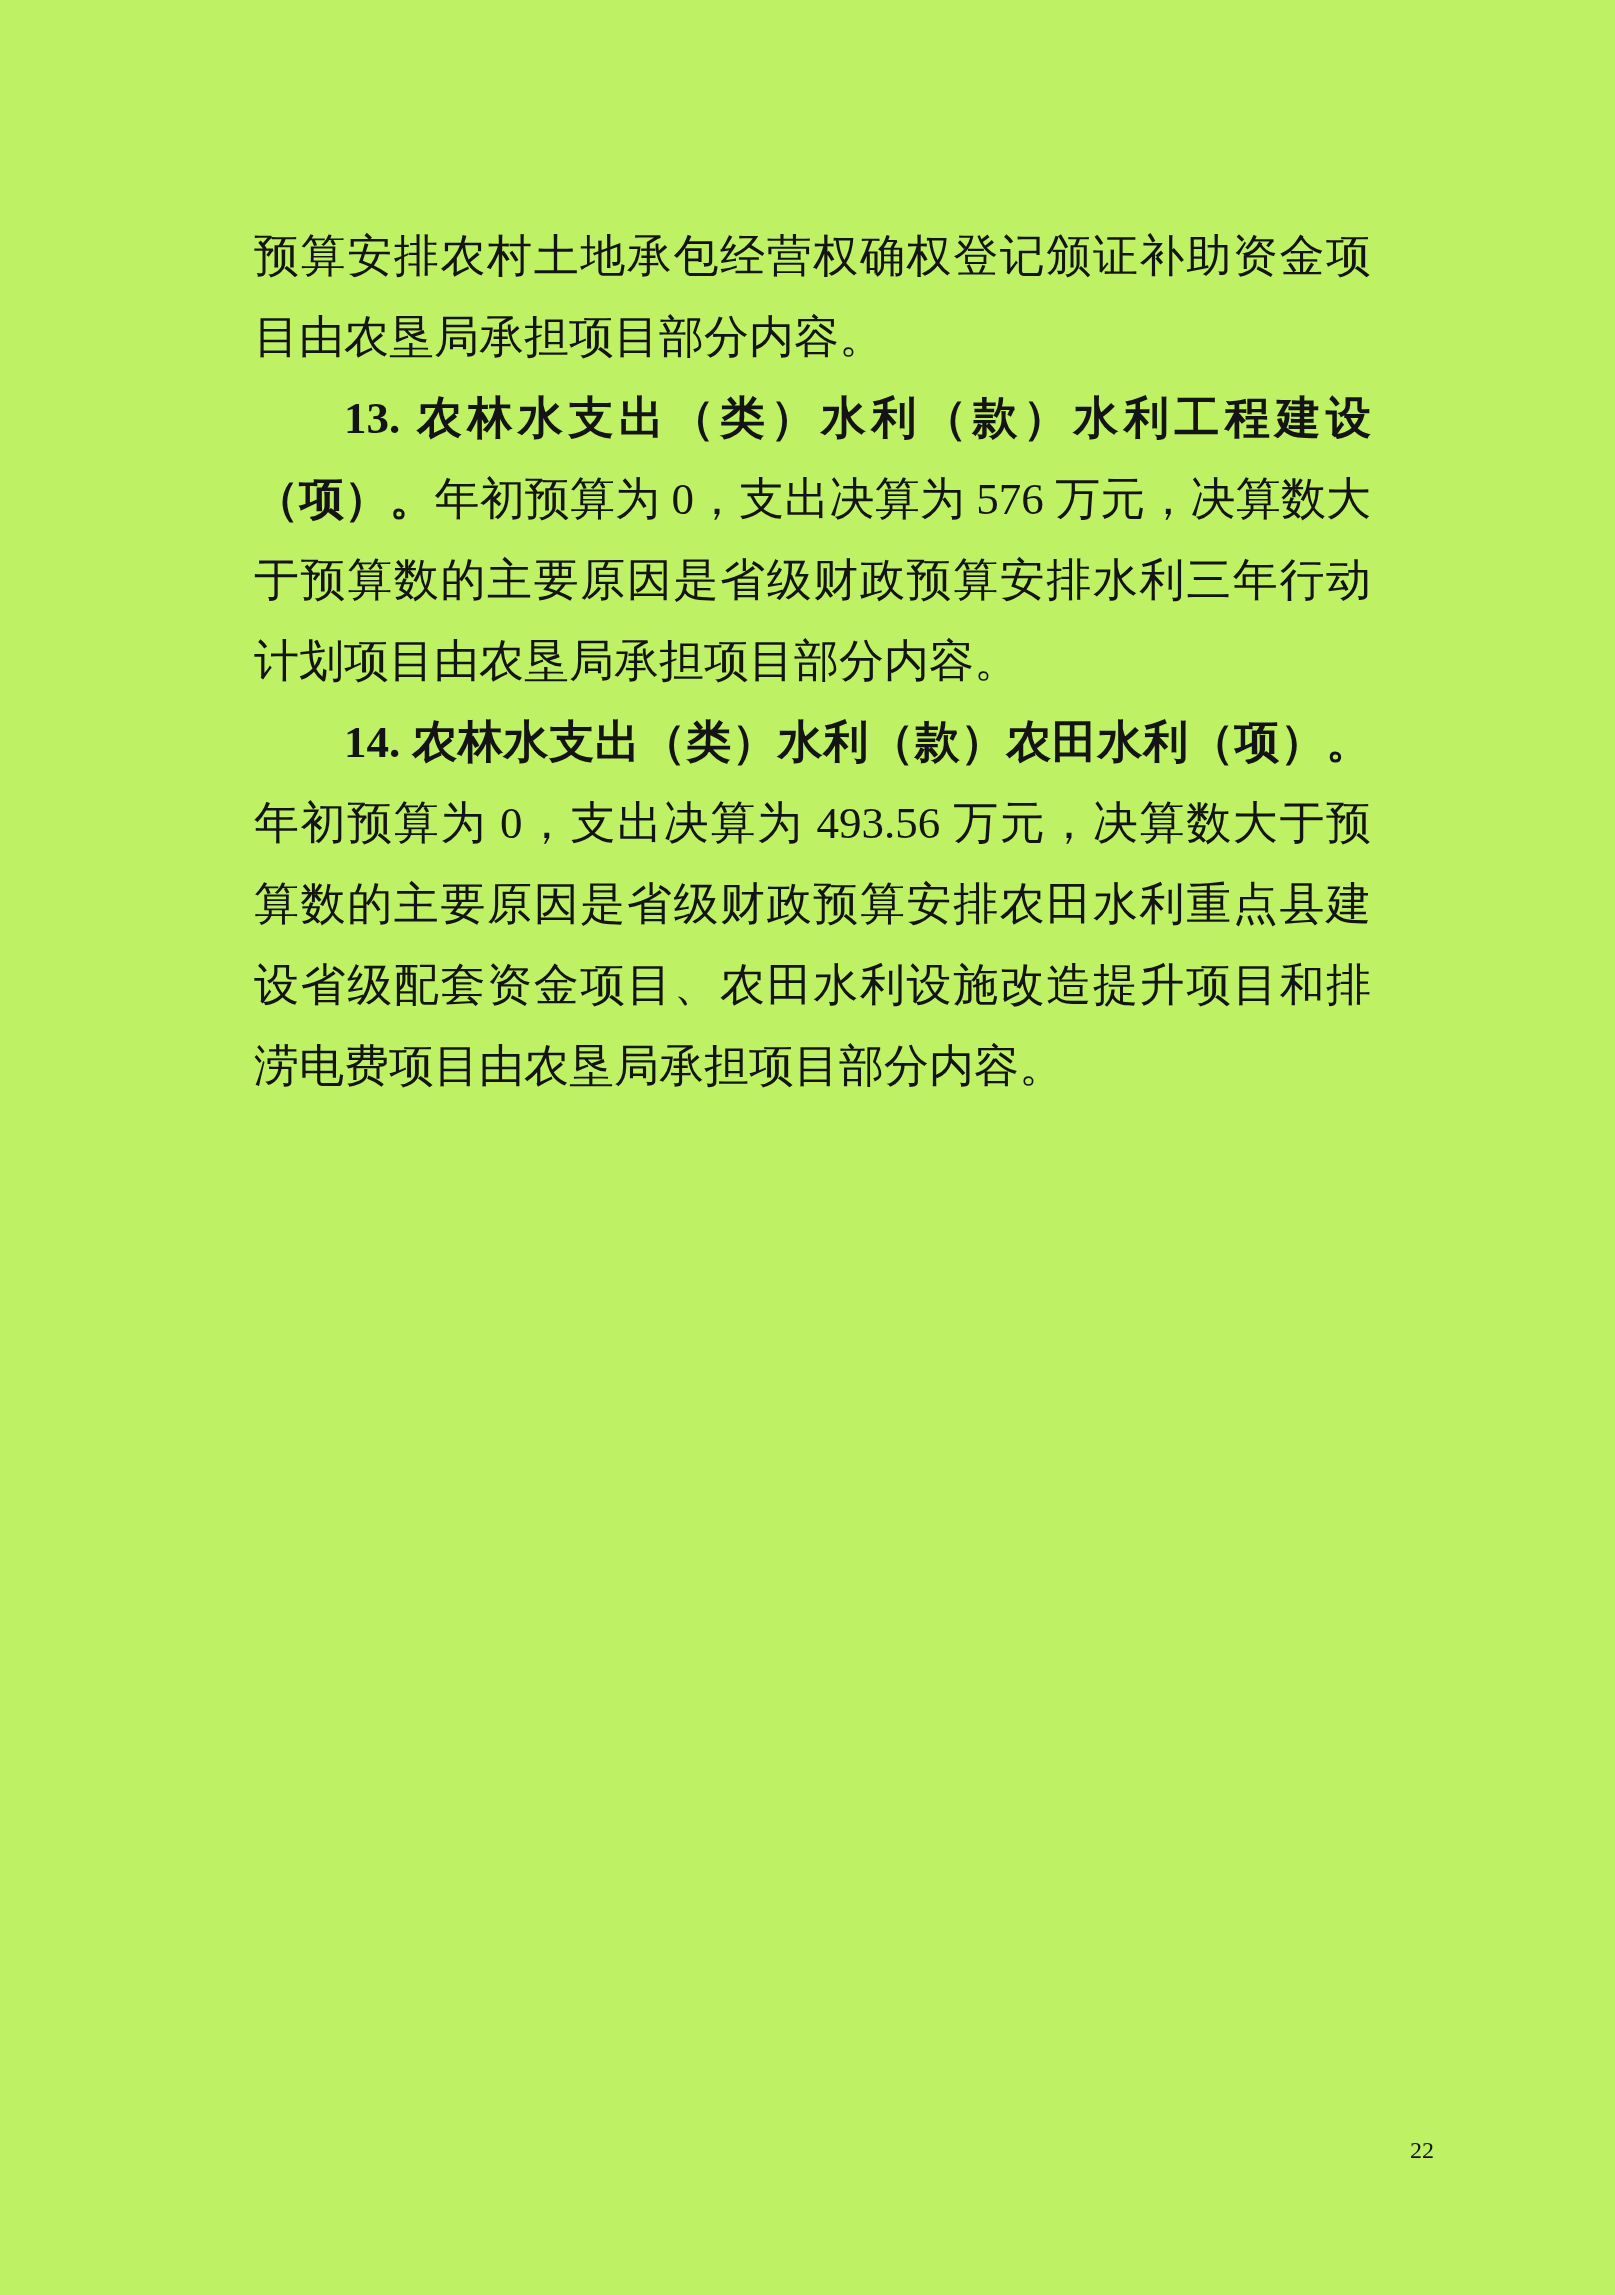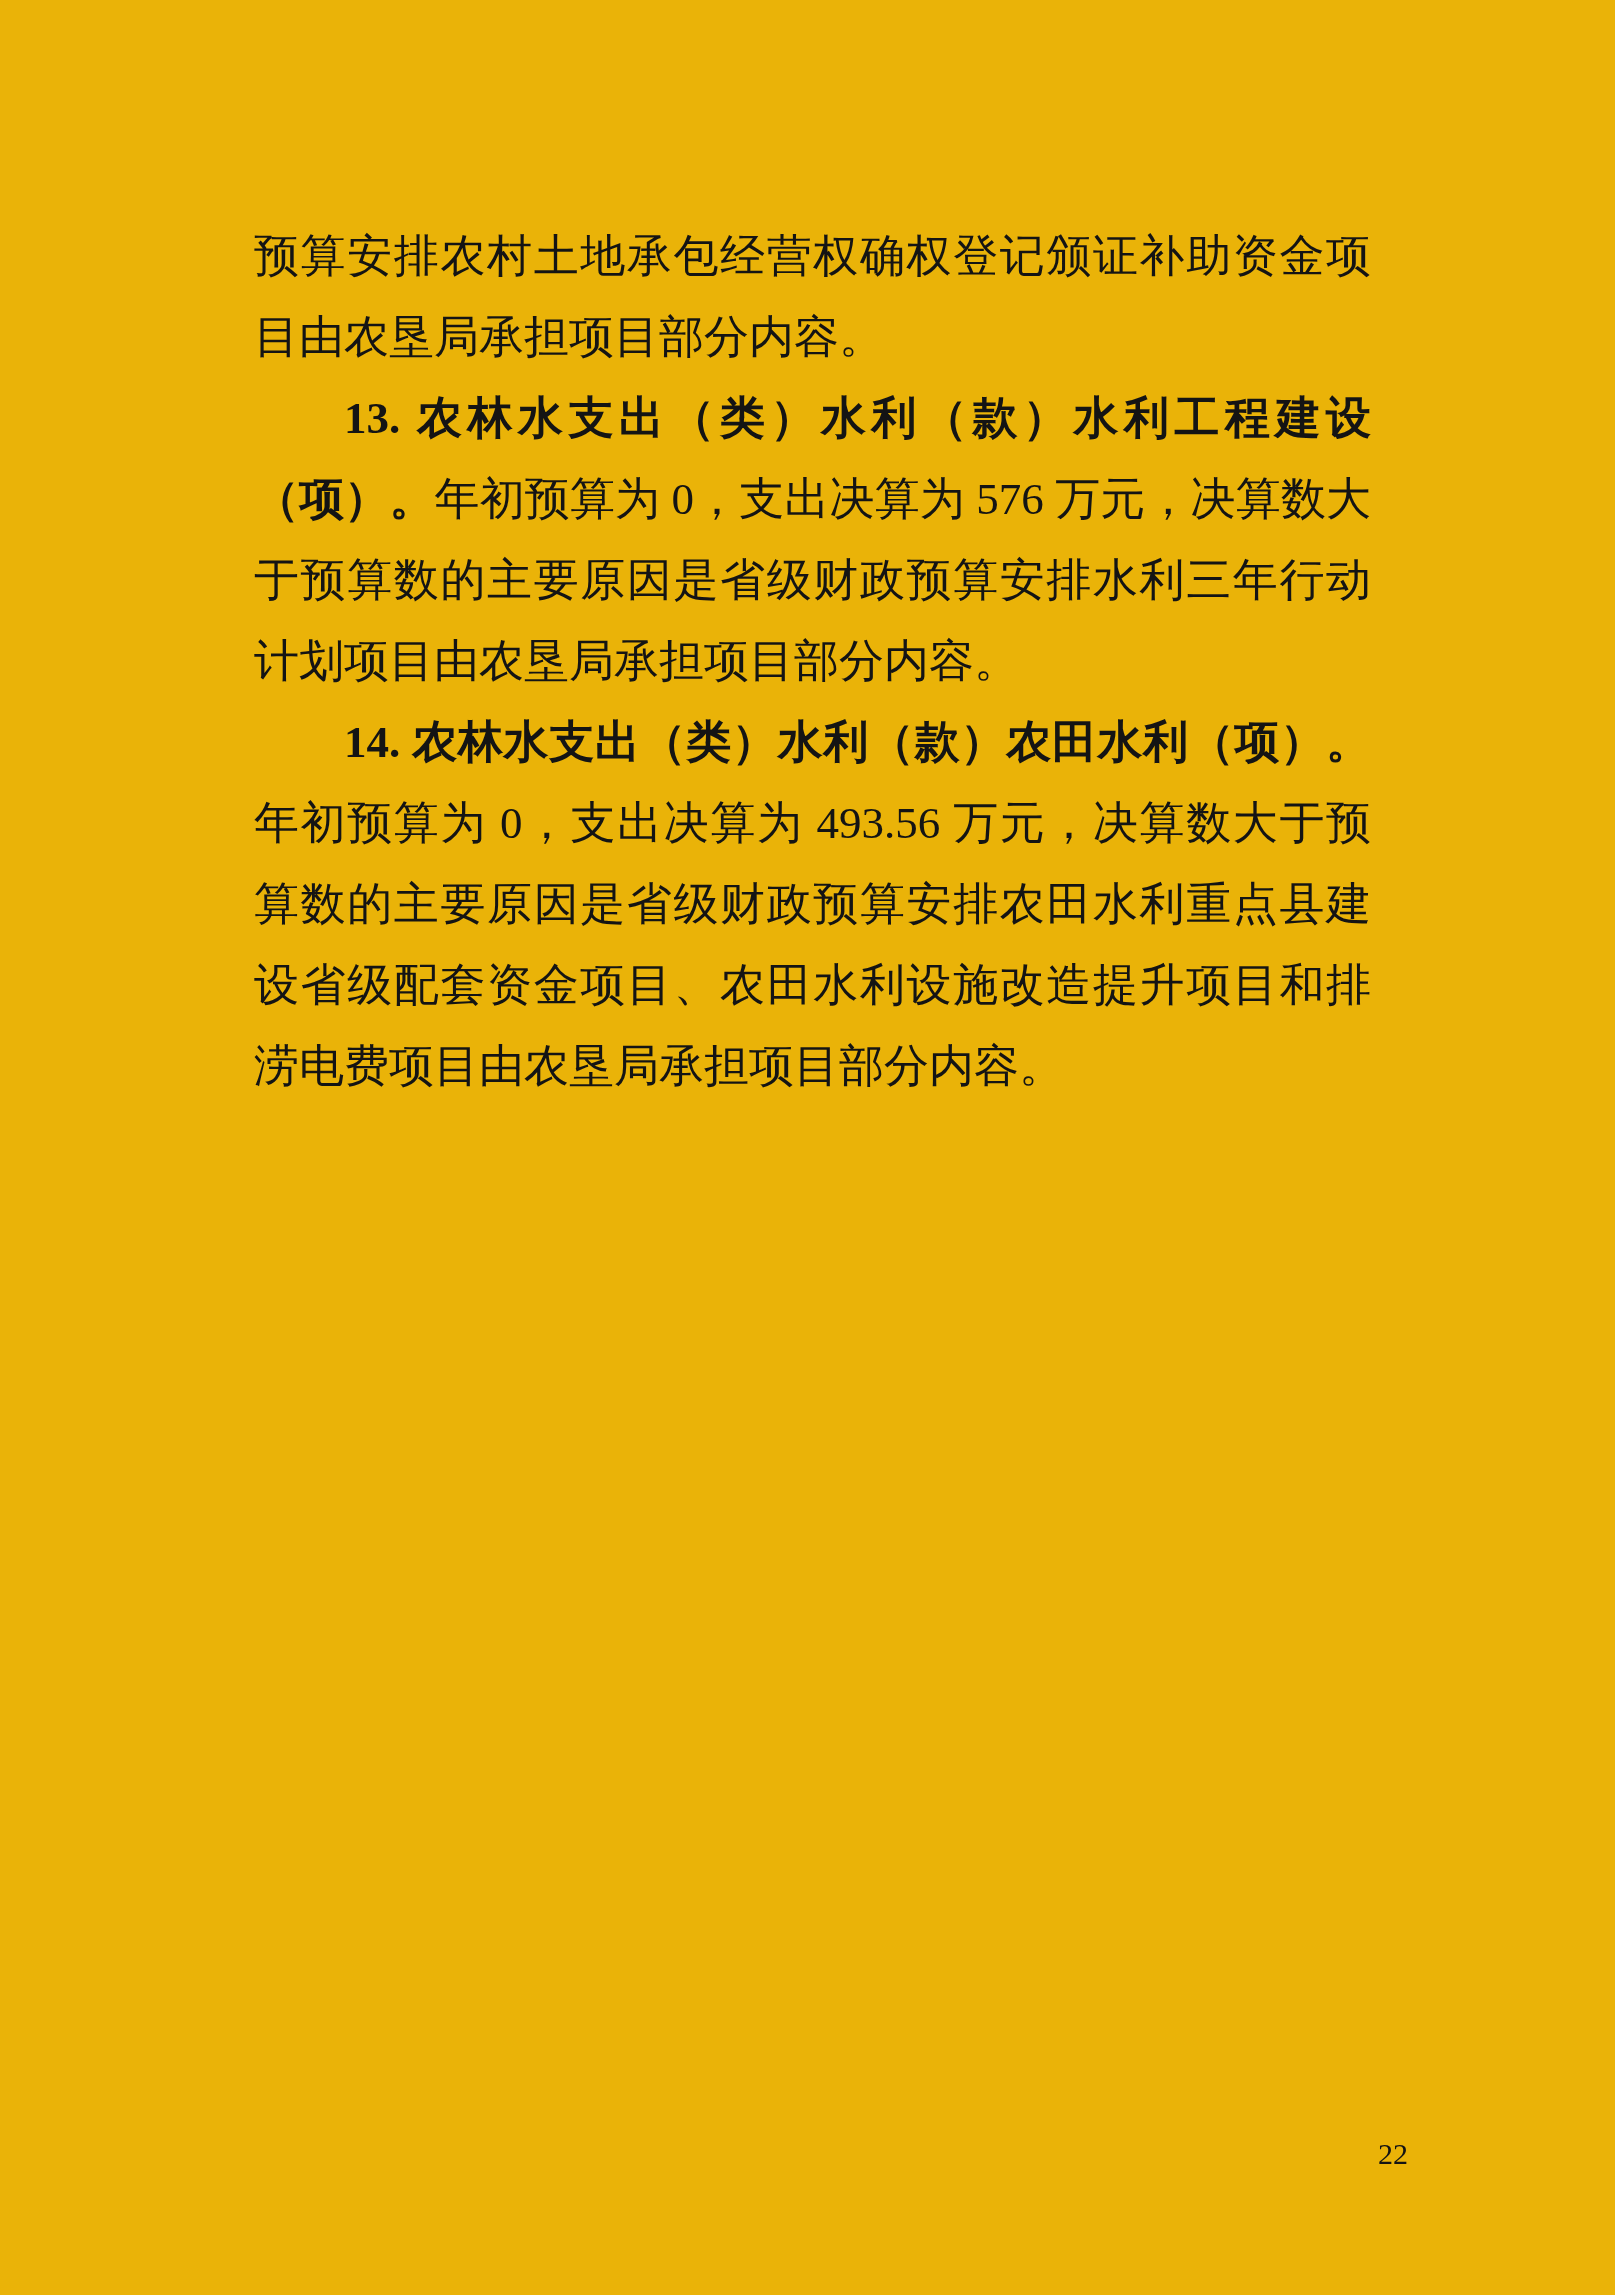--- a/index.html
+++ b/index.html
@@ -10,21 +10,21 @@
   body {
     width: 1615px;
     height: 2295px;
     position: relative;
     color: #141414;
     font-family: "Liberation Serif", "DejaVu Serif", serif;
   }
   .page {
     position: absolute;
     inset: 0;
-    background: #eab308;
+    background: #bef264;
     overflow: hidden;
     padding-left: 48px;
   }
   .content {
     position: absolute;
     top: 216px;
     left: 254px;
     width: 1117px;
     font-size: 45px;
     line-height: 81px;
@@ -41,23 +41,23 @@
     text-indent: 0;
   }
   .para .head {
     font-weight: bold;
   }
   .para .body-text {
     font-weight: normal;
   }
   .page-number {
     position: absolute;
-    left: 1378px;
+    left: 1410px;
     top: 2136px;
-    font-size: 30px;
+    font-size: 24px;
     line-height: 1.2;
     color: #141414;
   }
 </style>
 </head>
 <body>
 
 <div class="page">
   <div class="content">
 

